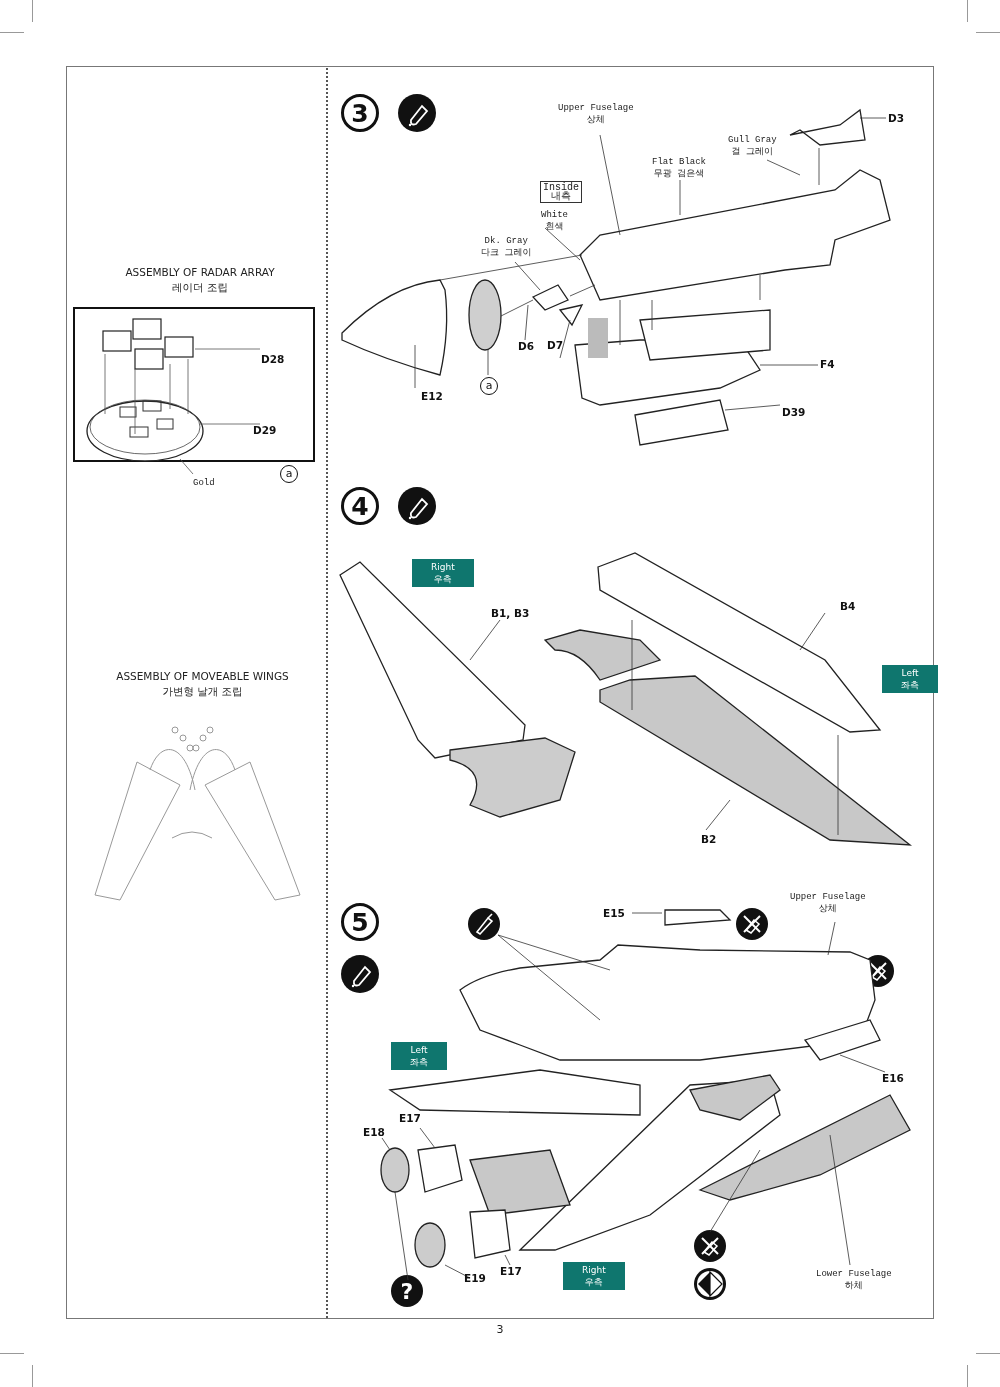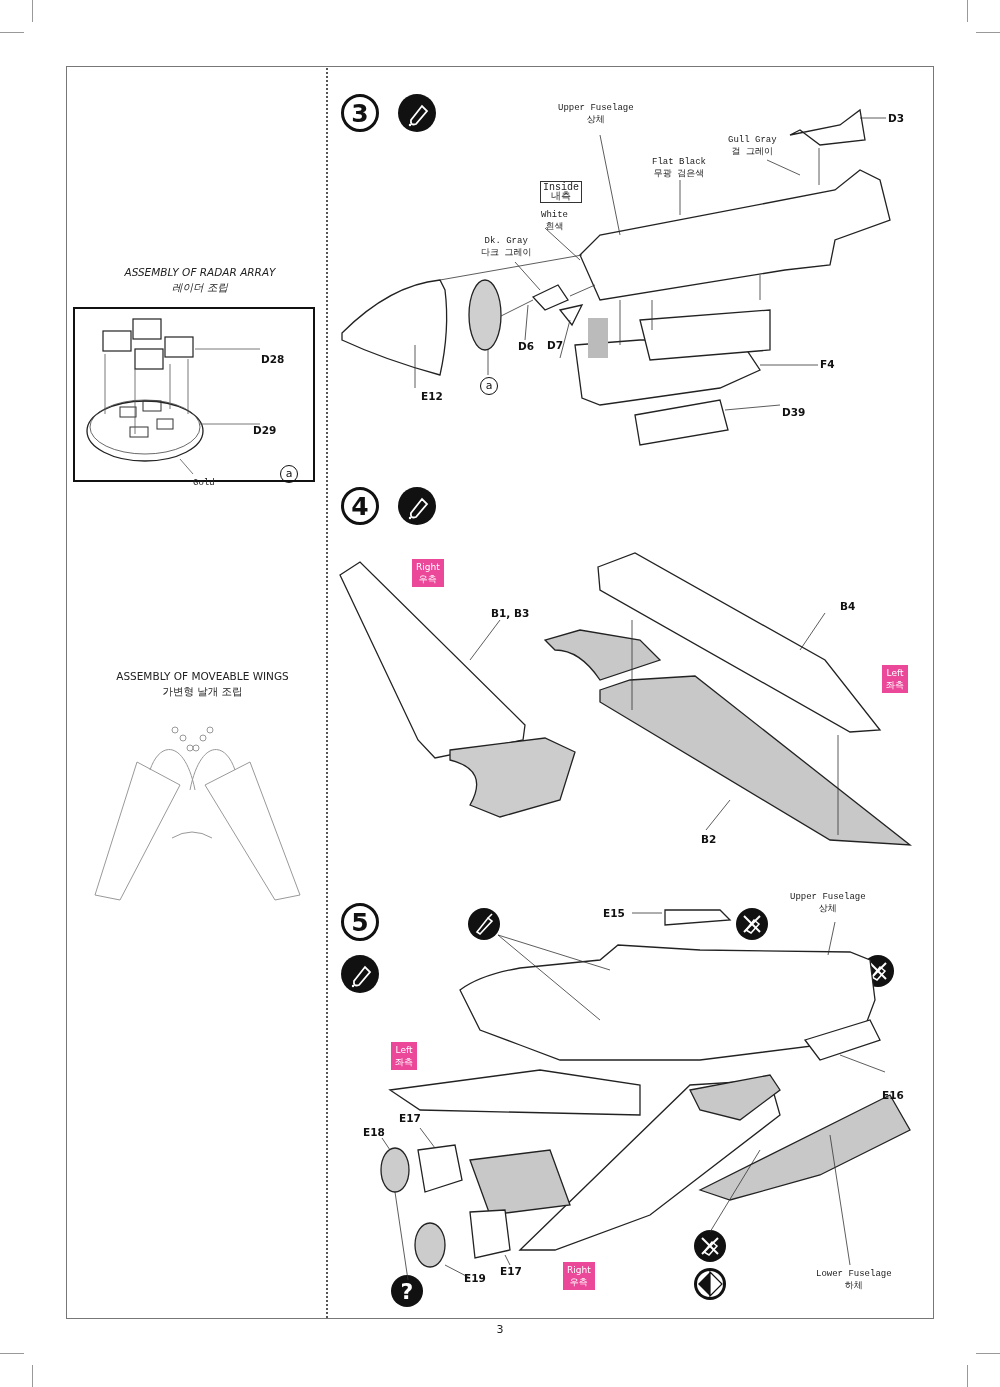--- a/index.html
+++ b/index.html
@@ -5,42 +5,42 @@
   html,body{margin:0;padding:0;background:#fff;}
   body{width:1000px;height:1387px;position:relative;overflow:hidden;font-family:"DejaVu Sans",sans-serif;color:#111;}
   .crop{position:absolute;background:#999;}
   .frame{position:absolute;left:66px;top:66px;width:868px;height:1253px;border:1.5px solid #777;box-sizing:border-box;}
   .divider{position:absolute;left:326px;top:68px;width:0;height:1250px;border-left:2px dotted #555;}
   .title{position:absolute;text-align:center;font-family:"DejaVu Sans",sans-serif;font-size:10.5px;line-height:15px;color:#222;}
   .lbl{position:absolute;font-family:"DejaVu Sans",sans-serif;font-weight:bold;font-size:10.5px;color:#111;white-space:nowrap;}
   .note{position:absolute;font-family:Liberation Mono, monospace;font-size:9px;line-height:12px;text-align:center;color:#222;white-space:nowrap;}
   .step{position:absolute;width:38px;height:38px;border:3px solid #111;border-radius:50%;box-sizing:border-box;display:flex;align-items:center;justify-content:center;font-family:"DejaVu Sans",sans-serif;font-weight:bold;font-size:25px;color:#111;}
   .bicon{position:absolute;width:38px;height:38px;border-radius:50%;background:#111;display:flex;align-items:center;justify-content:center;}
-  .side{position:absolute;background:#ec4899;color:#fff;font-family:"DejaVu Sans",sans-serif;font-size:9px;line-height:12px;text-align:center;padding:2px 4px;}
+  .side{position:absolute;background:#0f766e;color:#fff;font-family:"DejaVu Sans",sans-serif;font-size:9px;line-height:12px;text-align:center;padding:2px 19px;}
   .circa{position:absolute;width:16px;height:16px;border:1.3px solid #111;border-radius:50%;font-size:11px;line-height:15px;text-align:center;font-family:"DejaVu Sans",sans-serif;}
-  .radarbox{position:absolute;left:73px;top:307px;width:242px;height:175px;border:2px solid #111;box-sizing:border-box;padding-left:8px;}
+  .radarbox{position:absolute;left:73px;top:307px;width:242px;height:155px;border:2px solid #111;box-sizing:border-box;padding-left:8px;}
   .pageno{position:absolute;left:0;width:1000px;top:1323px;text-align:center;font-size:11px;color:#222;}
   svg{position:absolute;left:0;top:0;}
 </style>
 </head>
 <body>
 
 <div class="crop" style="left:0;top:32px;width:24px;height:1px;"></div>
 <div class="crop" style="left:32px;top:0;width:1px;height:22px;"></div>
 <div class="crop" style="left:976px;top:32px;width:24px;height:1px;"></div>
 <div class="crop" style="left:967px;top:0;width:1px;height:22px;"></div>
 <div class="crop" style="left:0;top:1353px;width:24px;height:1px;"></div>
 <div class="crop" style="left:32px;top:1365px;width:1px;height:22px;"></div>
 <div class="crop" style="left:976px;top:1353px;width:24px;height:1px;"></div>
 <div class="crop" style="left:967px;top:1365px;width:1px;height:22px;"></div>
 
 <div class="frame"></div>
 <div class="divider"></div>
 
-<div class="title" style="left:80px;top:265px;width:240px;font-style:italic;">
+<div class="title" style="left:80px;top:265px;width:240px;">
   <div>ASSEMBLY OF RADAR ARRAY</div>
   <div>레이더 조립</div>
 </div>
 <div class="radarbox">
   <svg width="242" height="195">
     <ellipse cx="70" cy="122" rx="58" ry="30" fill="#fff" stroke="#222" stroke-width="1.3"></ellipse>
     <ellipse cx="70" cy="118" rx="55" ry="27" fill="none" stroke="#444" stroke-width="0.8"></ellipse>
     <g stroke="#333" fill="none" stroke-width="1">
       <rect x="45" y="98" width="16" height="10"></rect>
         <rect x="68" y="92" width="18" height="10"></rect>
@@ -286,19 +286,19 @@
 </div>
 <div class="side" style="left:391px;top:1042px;">
   <div>Left</div>
   <div>좌측</div>
 </div>
 <div class="side" style="left:563px;top:1262px;">
   <div>Right</div>
   <div>우측</div>
 </div>
 <span class="lbl" style="left:603px;top:907px;">E15</span>
-<span class="lbl" style="left:882px;top:1072px;margin-top:17px;">E16</span>
+<span class="lbl" style="left:882px;top:1072px;">E16</span>
 <span class="lbl" style="left:399px;top:1112px;">E17</span>
 <span class="lbl" style="left:363px;top:1126px;">E18</span>
 <span class="lbl" style="left:464px;top:1272px;">E19</span>
 <span class="lbl" style="left:500px;top:1265px;">E17</span>
 
 <div class="pageno">3</div>
 
 </body></html>

